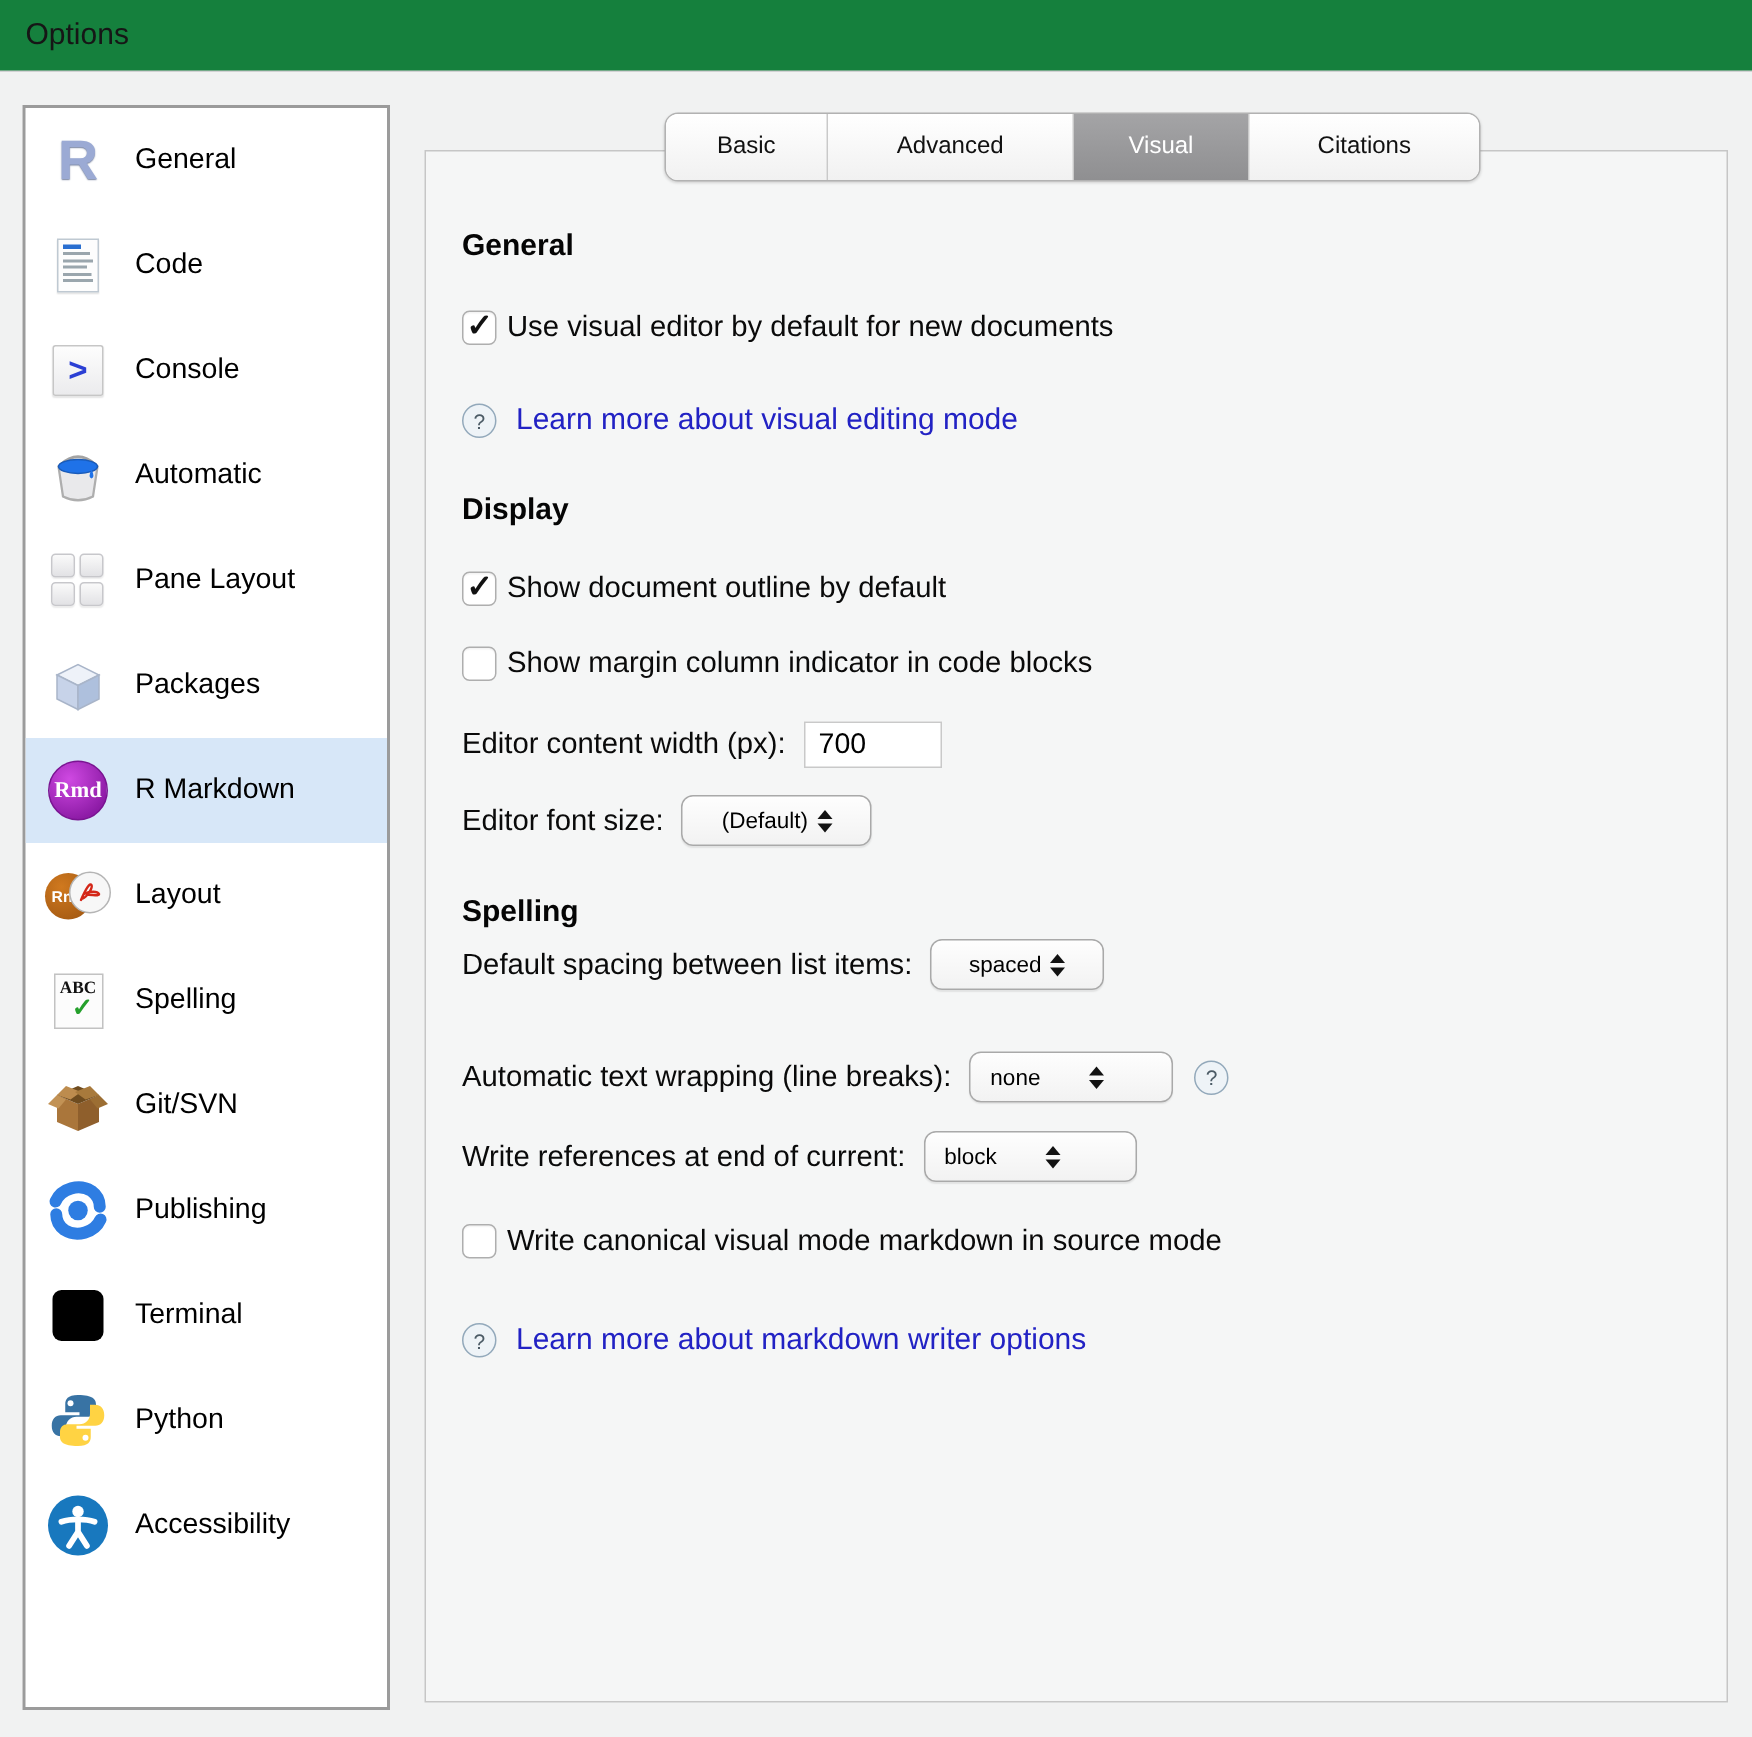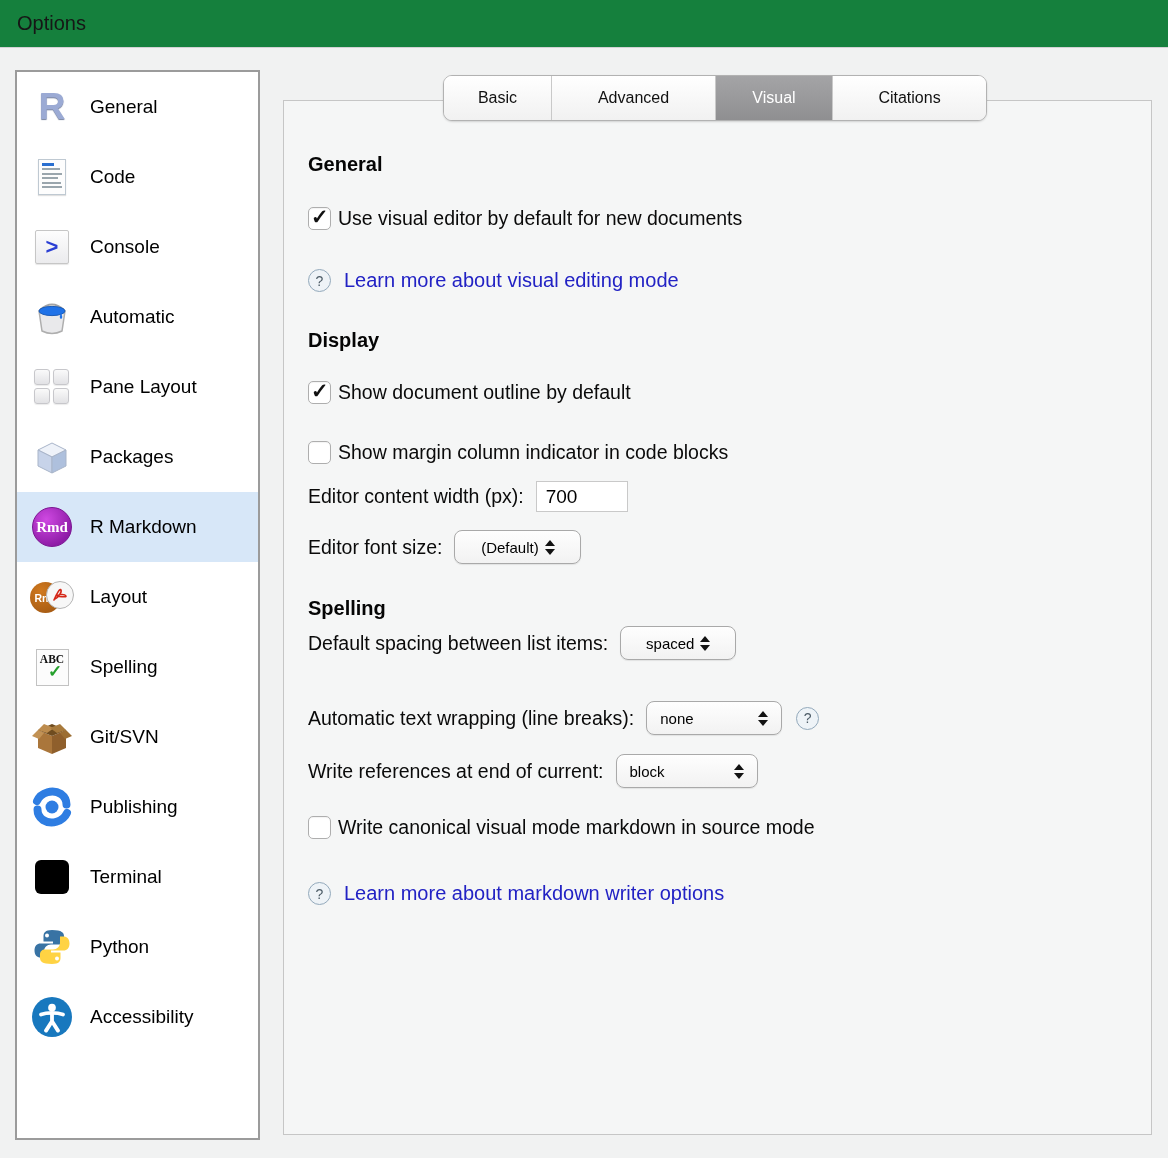--- a/index.html
+++ b/index.html
@@ -153,21 +153,21 @@
   }
   .select {
     margin-left:12px; height:34px;
     border:1px solid #a9a9a9; border-radius:8px;
     background:linear-gradient(#fefefe,#f2f2f2);
     display:flex; align-items:center;
     font-size:15px; color:#000;
     box-shadow:0 1px 1px rgba(0,0,0,.08);
   }
   .select.center { justify-content:center; gap:6px; }
-  .select.split { justify-content:space-between; padding:0 13px;gap:32px; }
+  .select.split { padding:0 13px;gap:32px; }
   .spin { display:flex; flex-direction:column; gap:3px; align-items:center; }
   .spin i { display:block; width:0; height:0; border-left:5.5px solid transparent; border-right:5.5px solid transparent; }
   .spin .up { border-bottom:6.5px solid #121212; }
   .spin .dn { border-top:6.5px solid #121212; }
   .w-default{width:127px}.w-spaced{width:116px}.w-none{width:136px}.w-block{width:142px}
   .help-after { margin-left:14px; }
 </style>
 </head>
 <body>
 
@@ -349,21 +349,21 @@
 
   <div class="row" style="top:228px;">
     <span class="heading">Display</span>
   </div>
 
   <div class="row" style="top:280px;">
     <span class="checkbox checked"></span>
     <span class="lbl cb-lbl">Show document outline by default</span>
   </div>
 
-  <div class="row" style="top:340px;">
+  <div class="row" style="top:330px;">
     <span class="checkbox"></span>
     <span class="lbl cb-lbl">Show margin column indicator in code blocks</span>
   </div>
 
   <div class="row" style="top:380px;">
     <span class="lbl">Editor content width (px):</span>
     <input class="text-input" type="text" value="700" style="">
   </div>
 
   <div class="row" style="top:429px;">

